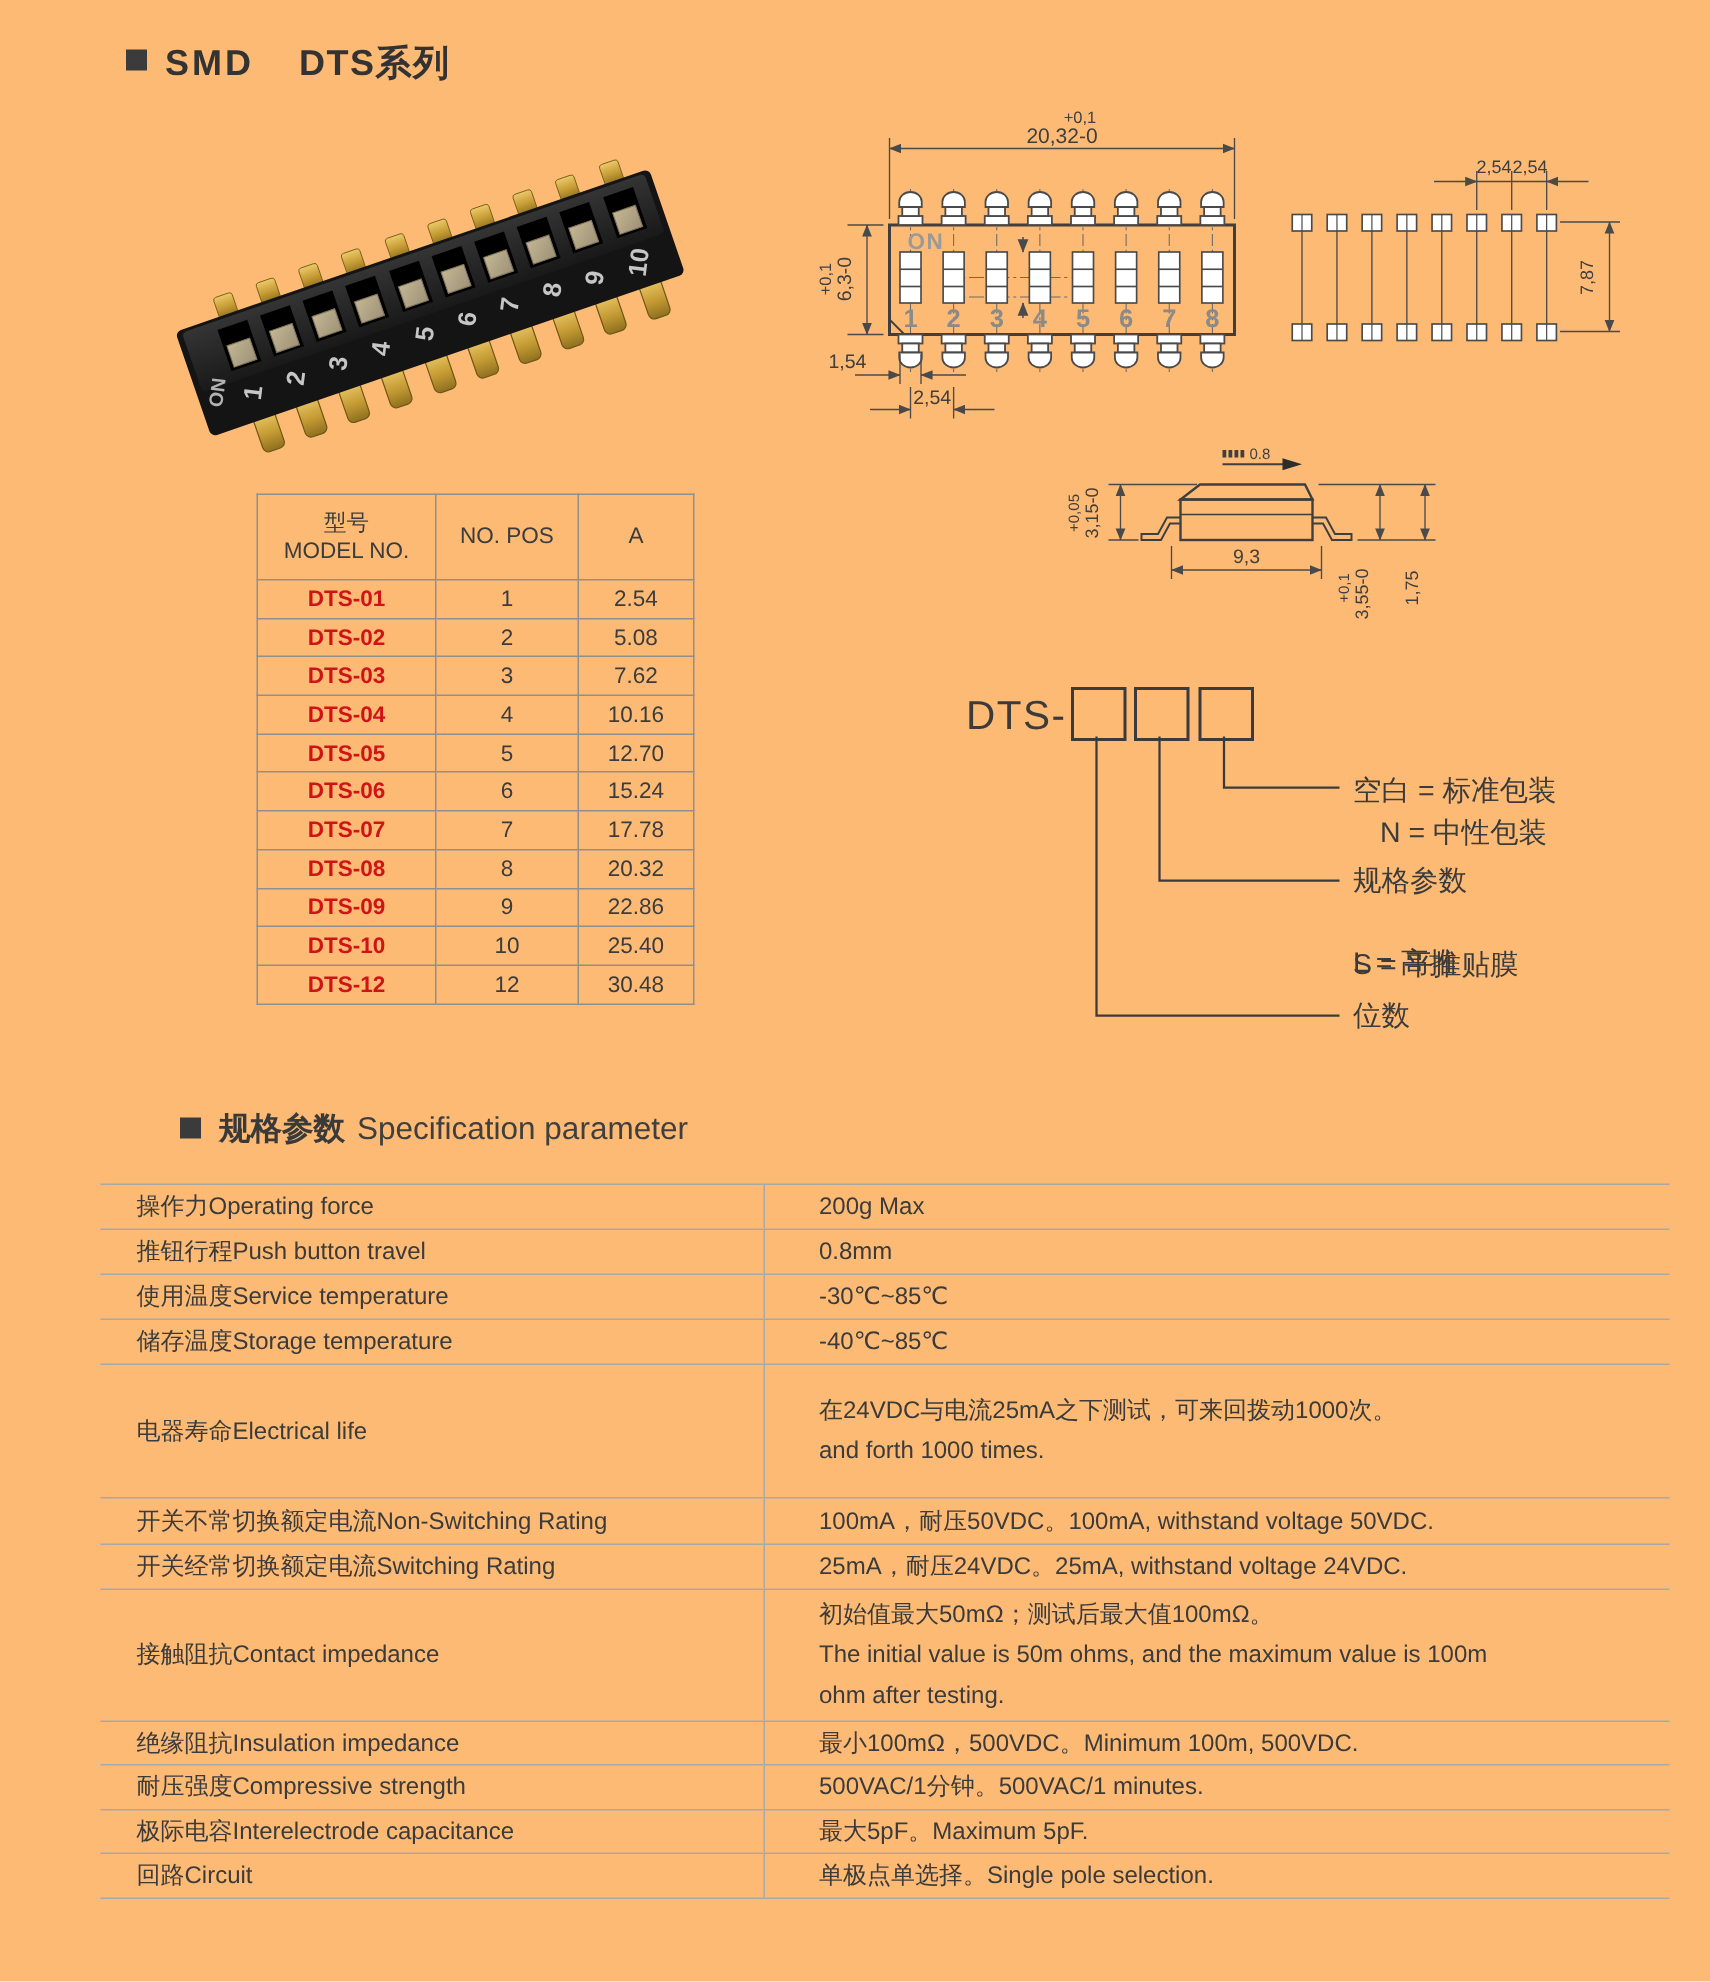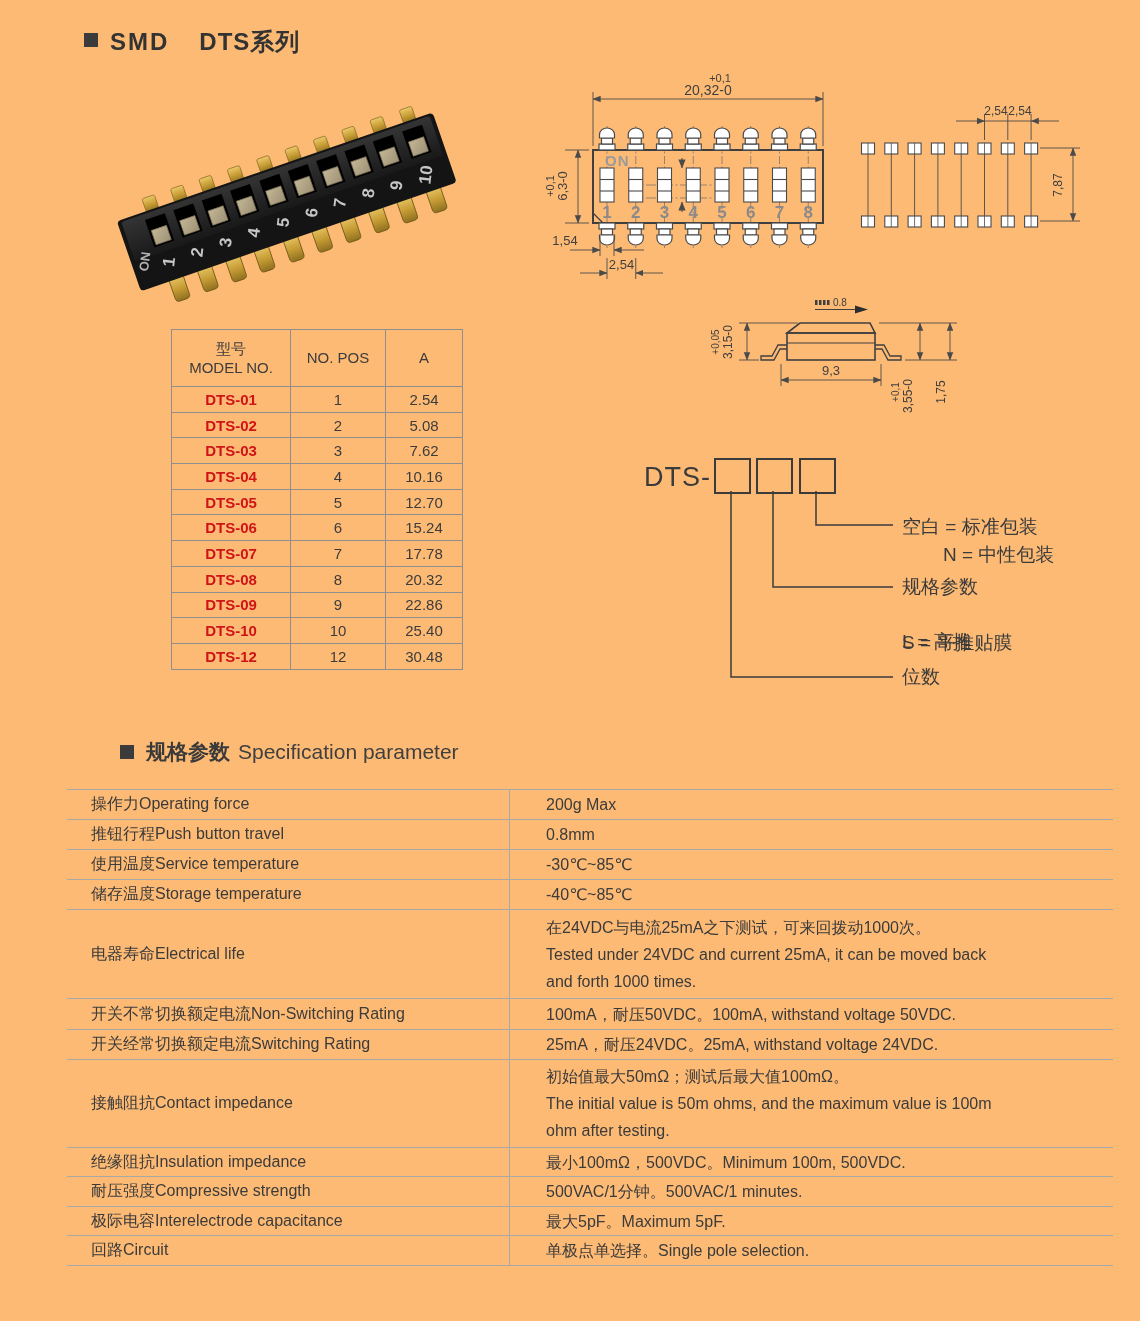--- a/index.html
+++ b/index.html
@@ -424,21 +424,21 @@
         <polyline points="196,51 196,85 273,85"></polyline>
         <polyline points="153,51 153,147 273,147"></polyline>
         <polyline points="111,51 111,237 273,237"></polyline>
       </g>
     </svg>
     <div class="prefix">DTS-</div>
     <div class="box b1"></div>
     <div class="box b2"></div>
     <div class="box b3"></div>
     <div class="lbl" style="left:282px;top:74px;">空白 = 标准包装</div>
-    <div class="lbl" style="left:323px;top:102px;">N = 中性包装</div>
+    <div class="lbl" style="left:300px;top:102px;">N = 中性包装</div>
     <div class="lbl" style="left:282px;top:134px;">规格参数</div>
     <div class="lbl" style="left:282px;top:162px;margin-top:27px;">L = 高推</div>
     <div class="lbl" style="left:282px;top:190px;">S = 平推贴膜</div>
     <div class="lbl" style="left:282px;top:224px;">位数</div>
   </div>
 
   <div class="sec-title spec-title">
     <span class="bullet"></span>
     <span><span class="cn">规格参数</span><span class="en">Specification parameter</span></span>
   </div>
@@ -465,21 +465,20 @@
     <div class="srow" style="height:30px">
       <div class="slabel">储存温度Storage temperature</div>
       <div class="sval">
           <div class="ln">-40℃~85℃</div>
         </div>
     </div>
     <div class="srow" style="height:89px">
       <div class="slabel">电器寿命Electrical life</div>
       <div class="sval">
         <div class="ln">在24VDC与电流25mA之下测试，可来回拨动1000次。</div>
-        <div class="ln">Tested under 24VDC and current 25mA, it can be moved back</div>
         <div class="ln">and forth 1000 times.</div>
       </div>
     </div>
     <div class="srow" style="height:31px">
       <div class="slabel">开关不常切换额定电流Non-Switching Rating</div>
       <div class="sval">
           <div class="ln">100mA，耐压50VDC。100mA, withstand voltage 50VDC.</div>
         </div>
     </div>
     <div class="srow" style="height:30px">

